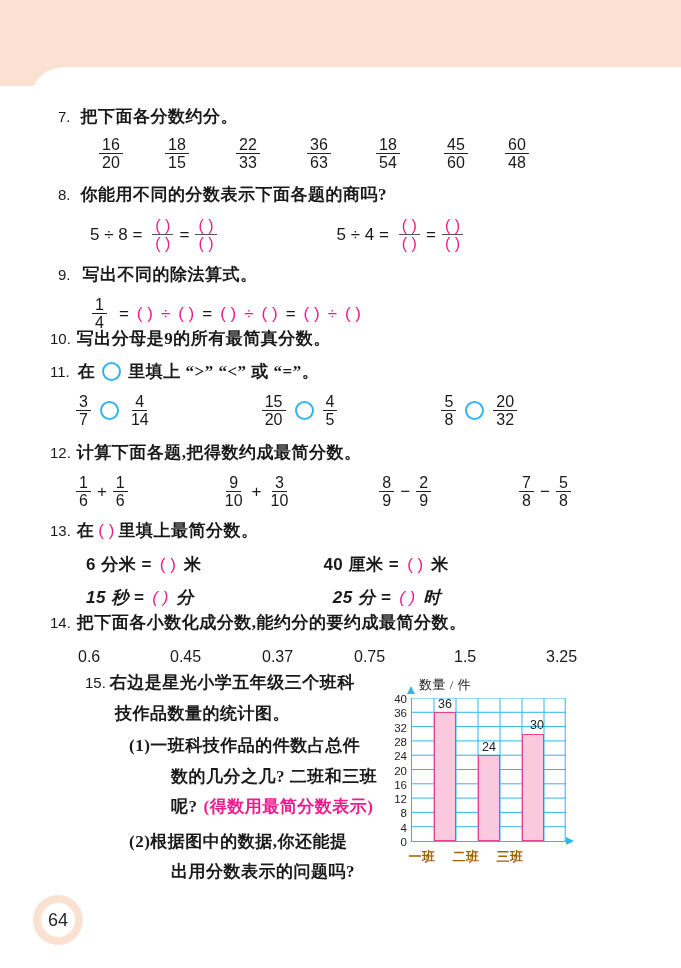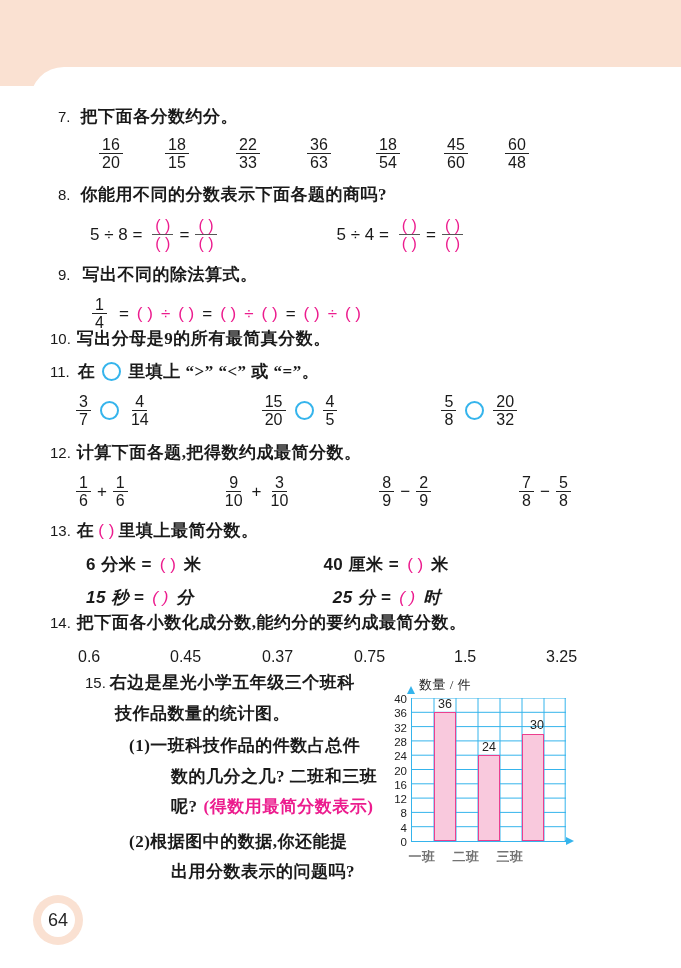--- a/index.html
+++ b/index.html
@@ -217,21 +217,21 @@
     color: #222;
     text-align: center;
     white-space: nowrap;
   }
   .cat-label {
     position: absolute;
     font-family: "Liberation Serif", "DejaVu Serif", serif;
     font-size: 13px;
     font-weight: 600;
     letter-spacing: 0.5px;
-    color: #737373;
+    color: #a16207;
     text-align: center;
     white-space: nowrap;
   }
 </style>
 </head>
 <body>
 
 <div id="top-band"></div>
 <div id="top-white-panel"></div>
 

